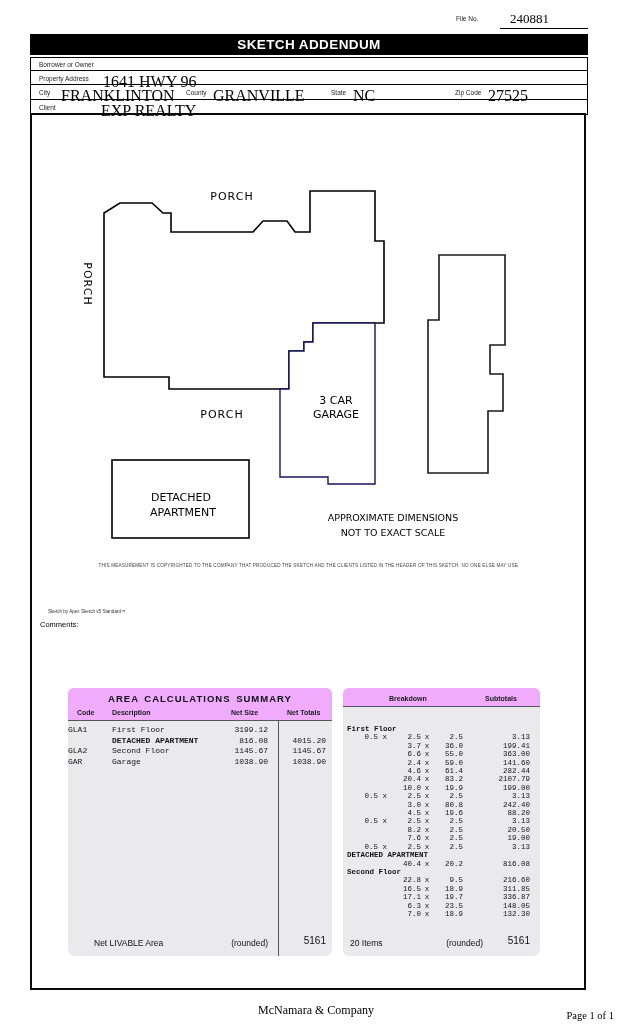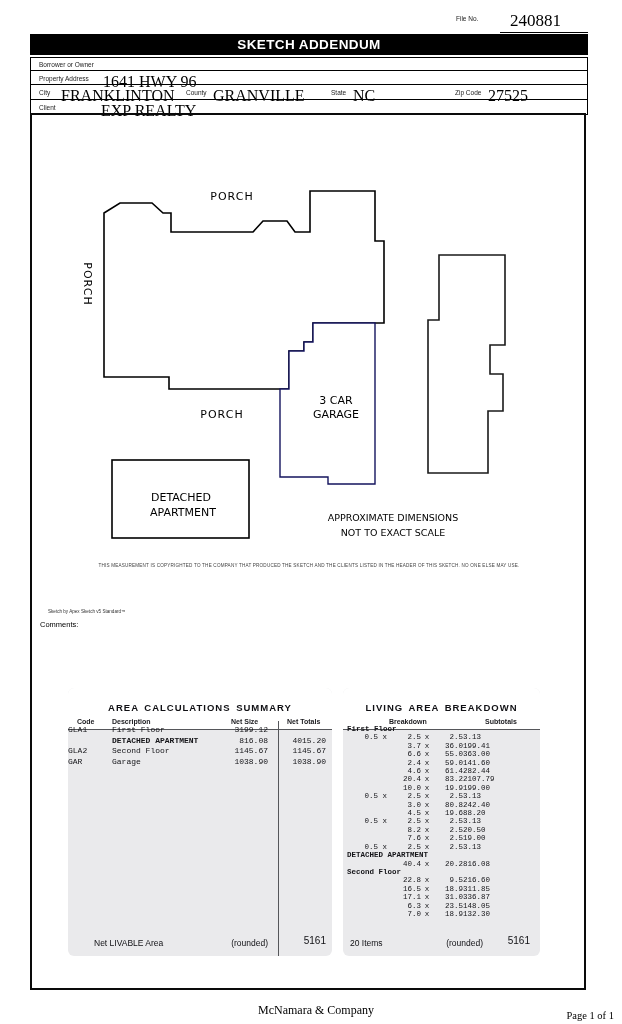--- a/index.html
+++ b/index.html
@@ -6,21 +6,21 @@
   html,body { background:#fff; }
   .page {
     position:relative; width:622px; height:1024px; background:#fff;
     font-family:"Liberation Sans", sans-serif; color:#000; overflow:hidden;
   }
   .abs { position:absolute; }
 
   
   .file-label { left:456px; top:15px; font-size:6.5px; color:#222; }
   .file-value { left:500px; top:11px; width:88px; font-family:"Liberation Serif",serif;
-                font-size:17px; border-bottom:1px solid #000; padding:0 0 1px 10px; }
+                font-size:13px; border-bottom:1px solid #000; padding:0 0 1px 10px; }
   .titlebar { left:30px; top:34px; width:558px; height:21px; background:#000;
               color:#fff; font-weight:bold; font-size:13.5px; letter-spacing:.4px;
               text-align:center; line-height:21px; }
 
   .formbox { left:30px; top:57px; width:558px; border:1px solid #000; border-top-width:1px; }
   .frow { position:relative; border-bottom:1px solid #000; }
   .frow:last-child { border-bottom:none; }
   .flabel { position:absolute; font-size:6.5px; color:#222; top:4px; }
   .fvalue { position:absolute; font-family:"Liberation Serif",serif; font-size:16px; top:2px; }
 
@@ -31,21 +31,21 @@
   .sk-label { font-family:"DejaVu Sans", sans-serif; font-size:11px; fill:#000; }
   .sk-note  { font-family:"DejaVu Sans", sans-serif; font-size:9.5px; fill:#000; }
 
   .copyright { left:60px; top:563px; width:498px; text-align:center;
                font-size:4.6px; color:#444; letter-spacing:.2px; }
   .credit { left:48px; top:609px; font-size:4.6px; color:#333; }
   .comments { left:40px; top:620px; font-size:7.5px; color:#000; }
 
   
   .tbl { border-radius:6px; background:#eaeaec; overflow:hidden; }
-  .tbl-header { background:#ffffff; padding-top:13px; }
+  .tbl-header { background:#f0abfc; padding-top:4px; }
   .tbl-title { text-align:center; font-size:9.5px; font-weight:bold; letter-spacing:1px;
                color:#101014; line-height:14px; word-spacing:2px; }
   .colrow { position:relative; height:15px; border-bottom:1.5px solid #55565a;
             font-size:7px; font-weight:bold; color:#1a1a1e; }
   .colrow span { position:absolute; top:3px; }
 
   .tbl-left  { left:68px;  top:688px; width:264px; height:268px; }
   .tbl-right { left:343px; top:688px; width:197px; height:268px; }
 
   .divider-v { position:absolute; left:210px; top:33px; bottom:0; width:1px; background:#55565a; }
@@ -64,21 +64,21 @@
   .tbl-footer .f-total { position:absolute; right:6px; top:0; font-size:10px; }
 
   .bd-body { position:absolute; top:37px; left:0; right:0; }
   .bd-line { font-family:"Liberation Mono", monospace; font-size:7.5px; line-height:8.4px; color:#141418; }
   .bd-line.section { font-weight:bold; padding-left:4px; }
   .bd-line.row { display:grid; grid-template-columns:44px 34px 12px 30px 1fr; }
   .bd-line.row .c1 { text-align:right; }
   .bd-line.row .c2 { text-align:right; }
   .bd-line.row .cx { text-align:center; }
   .bd-line.row .c3 { text-align:right; }
-  .bd-line.row .c4 { padding-right:10px; }
+  .bd-line.row .c4 { text-align:right; padding-right:10px; }
 
   .bd-footer .f-label { left:7px; right:auto; }
   .bd-footer .f-round { right:57px; }
   .bd-footer .f-total { right:10px; }
 
   
   .company { left:258px; top:1003px; font-family:"Liberation Serif",serif; font-size:12px; }
   .pageno  { right:8px; top:1010px; font-family:"Liberation Serif",serif; font-size:10.5px; }
 </style>
 </head>
@@ -177,21 +177,20 @@
       </div>
     <div class="tbl-footer">
       <span class="f-label">Net LIVABLE Area</span>
       <span class="f-round">(rounded)</span>
       <span class="f-total">5161</span>
     </div>
   </div>
 
   <div class="abs tbl tbl-right">
     <div class="tbl-header">
-      <div class="tbl-title">LIVING AREA BREAKDOWN</div>
       <div class="colrow">
         <span style="left:46px">Breakdown</span>
         <span style="left:142px">Subtotals</span>
       </div>
     </div>
     <div class="bd-body" id="breakdown-lines">
         <div class="bd-line section">First Floor</div>
         <div class="bd-line row">
           <span class="c1">0.5 x</span>
           <span class="c2">2.5</span>
@@ -310,21 +309,21 @@
           <span class="c1"></span>
           <span class="c2">16.5</span>
           <span class="cx">x</span>
           <span class="c3">18.9</span>
           <span class="c4">311.85</span>
         </div>
         <div class="bd-line row">
           <span class="c1"></span>
           <span class="c2">17.1</span>
           <span class="cx">x</span>
-          <span class="c3">31.0</span>
+          <span class="c3">19.7</span>
           <span class="c4">336.87</span>
         </div>
         <div class="bd-line row">
           <span class="c1"></span>
           <span class="c2">6.3</span>
           <span class="cx">x</span>
           <span class="c3">23.5</span>
           <span class="c4">148.05</span>
         </div>
         <div class="bd-line row">

